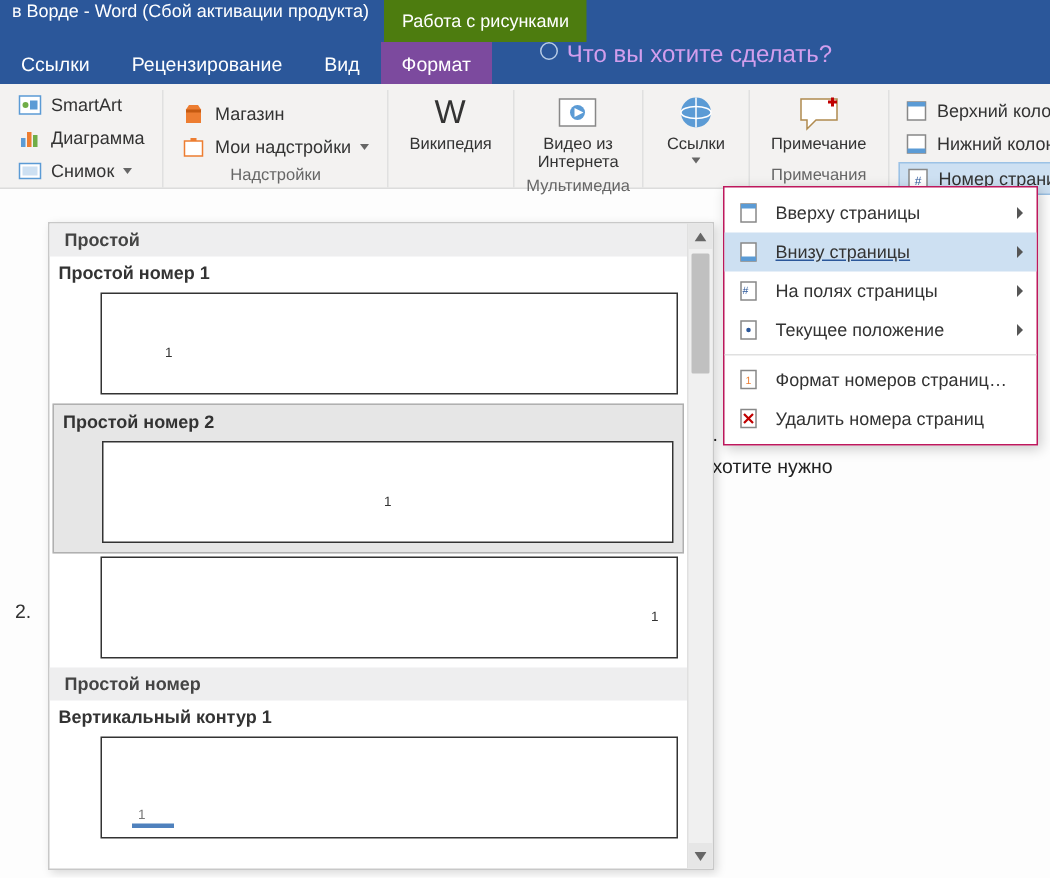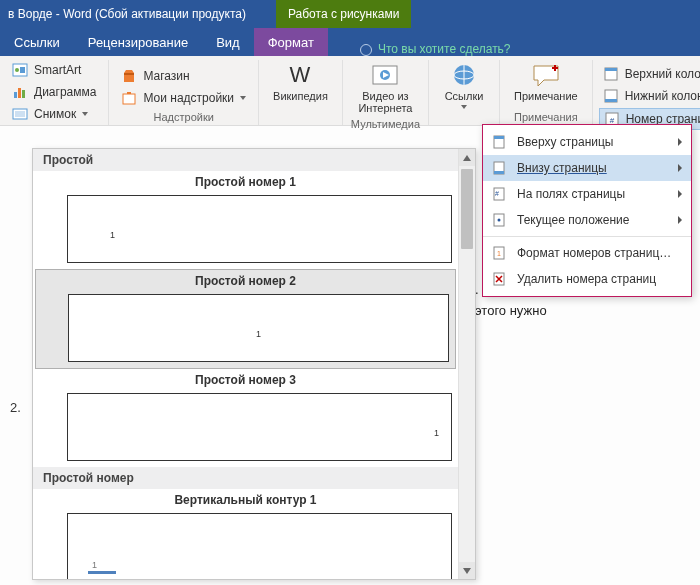--- a/index.html
+++ b/index.html
@@ -1,25 +1,25 @@
 <!DOCTYPE html>
 <html><head>
 <meta charset="utf-8">
 <style>
   * { box-sizing: border-box; margin: 0; padding: 0; font-family: "Segoe UI", Tahoma, sans-serif; }
   body { width: 700px; height: 585px; background: #fdfdfd; overflow: hidden; font-size: 12px; color: #333; position: relative; }
 
-  .titlebar { height: 28px; background: #2b579a; color: #fff; display: flex; align-items: center; padding: 0 8px; font-size: 12px; gap: 20px; }
+  .titlebar { height: 28px; background: #2b579a; color: #fff; display: flex; padding: 0 8px; font-size: 12px; }
   .titlebar .title { flex: 0 0 auto; }
   .titlebar .context-tab { background: #4d7c0f; margin-left: 10px; padding: 6px 12px; height: 28px; display: flex; align-items: center; }
 
   .tabsbar { height: 28px; background: #2b579a; display: flex; align-items: stretch; }
   .tabsbar .tab { color: #fff; padding: 0 14px; display: flex; align-items: center; cursor: pointer; font-size: 13px; }
   .tabsbar .tab.active { background: #7c4a9e; }
-  .tabsbar .tell-me { color: #86efac; display: flex; align-items: flex-end; gap: 6px; padding: 0 12px; font-size: 12px; opacity: .85; }
+  .tabsbar .tell-me { color: #f0abfc; display: flex; align-items: flex-start; gap: 6px; padding: 0 12px; font-size: 16px; opacity: .85; }
   .tabsbar .bulb { width: 12px; height: 12px; border: 1px solid #cfe0f3; border-radius: 50%; position: relative; }
 
   .ribbon { background: #f3f2f1; border-bottom: 1px solid #dcdcdc; display: flex; padding-top: 4px; height: 70px; }
   .rgroup { border-right: 1px solid #e0e0e0; padding: 0 8px 2px 8px; display: flex; flex-direction: column; justify-content: space-between; }
   .rgroup .label { text-align: center; font-size: 11px; color: #666; padding-top: 2px; }
   .vstack { display: flex; flex-direction: column; gap: 2px; }
   .ritem { display: flex; align-items: center; gap: 6px; padding: 2px 4px; cursor: pointer; font-size: 12px; color: #333; white-space: nowrap; }
   .bigitem { display: flex; flex-direction: column; align-items: center; gap: 2px; padding: 2px 6px; cursor: pointer; text-align: center; font-size: 11px; min-width: 54px; }
   .icon-sm { width: 16px; height: 16px; display: inline-block; flex-shrink: 0; }
   .icon-lg { width: 32px; height: 26px; display: inline-block; flex-shrink: 0; }
@@ -30,21 +30,21 @@
   .doc-text { position: absolute; left: 475px; top: 280px; font-size: 13px; line-height: 1.6; color: #222; width: 210px; }
   .doc-num { position: absolute; left: 10px; top: 263px; font-size: 13px; }
 
   
   .gallery { position: absolute; left: 32px; top: 148px; width: 444px; height: 432px; background: #fff; border: 1px solid #c8c8c8; box-shadow: 2px 2px 6px rgba(0,0,0,.15); display: flex; }
   .gallery-body { flex: 1; overflow: hidden; }
   .gallery-scroll { width: 17px; background: #f0f0f0; border-left: 1px solid #e0e0e0; position: relative; }
   .gallery-scroll .arrow { height: 17px; background: #e6e6e6; display: flex; align-items: center; justify-content: center; cursor: pointer; }
   .gallery-scroll .thumb { position: absolute; left: 2px; right: 2px; top: 20px; height: 80px; background: #c0c0c0; border-radius: 1px; }
   .ghdr { background: #eeeeef; color: #444; font-weight: 600; font-size: 12px; padding: 4px 10px; }
-  .gitem-title { font-weight: 600; font-size: 12px; padding: 4px 6px; text-align: center; }
+  .gitem-title { font-weight: 600; font-size: 12px; padding: 4px 6px; }
   .gthumb { margin: 2px 6px 6px 34px; border: 1px solid #333; height: 68px; position: relative; background: #fff; }
   .gthumb.left .pg { position: absolute; left: 42px; top: 34px; font-size: 9px; }
   .gthumb.center .pg { position: absolute; left: 50%; top: 34px; transform: translateX(-50%); font-size: 9px; }
   .gthumb.right .pg { position: absolute; right: 12px; top: 34px; font-size: 9px; }
   .gitem.selected { background: #e6e6e6; border: 1px solid #b0b0b0; margin: 0 2px; }
   .gitem.selected .gthumb { margin-left: 32px; }
 
   .gthumb.vertical .vline { position: absolute; left: 20px; bottom: 6px; width: 28px; height: 3px; background: #4f81bd; }
   .gthumb.vertical .vnum { position: absolute; left: 24px; bottom: 10px; font-size: 9px; color: #777; }
 
@@ -256,21 +256,21 @@
     </div>
     <div class="label">&nbsp;</div>
   </div>
 
 </div>
 
 <div class="doc-area"></div>
 <div class="doc-num" style="top:400px">2.</div>
 <div class="doc-text">
   <span>. Чаще всего</span><br>
-  <span>этого нужно</span>
+  <span>хотите нужно</span>
 </div>
 
 <div class="menu">
   <div class="mitem">
     <span class="icon-sm">
         <svg viewBox="0 0 16 16">
           <rect x="3" y="2" width="10" height="12" fill="#fff" stroke="#888"></rect>
           <rect x="3" y="2" width="10" height="3" fill="#5b9bd5"></rect>
         </svg>
       </span>
@@ -356,21 +356,20 @@
     </div>
 
     <div class="gitem selected">
       <div class="gitem-title">Простой номер 2</div>
       <div class="gthumb center">
           <span class="pg">1</span>
         </div>
     </div>
 
     <div class="gitem">
-      <div class="gitem-title">Простой номер 3</div>
       <div class="gthumb right">
           <span class="pg">1</span>
         </div>
     </div>
 
     <div class="ghdr">Простой номер</div>
 
     <div class="gitem">
       <div class="gitem-title">Вертикальный контур 1</div>
       <div class="gthumb vertical">

